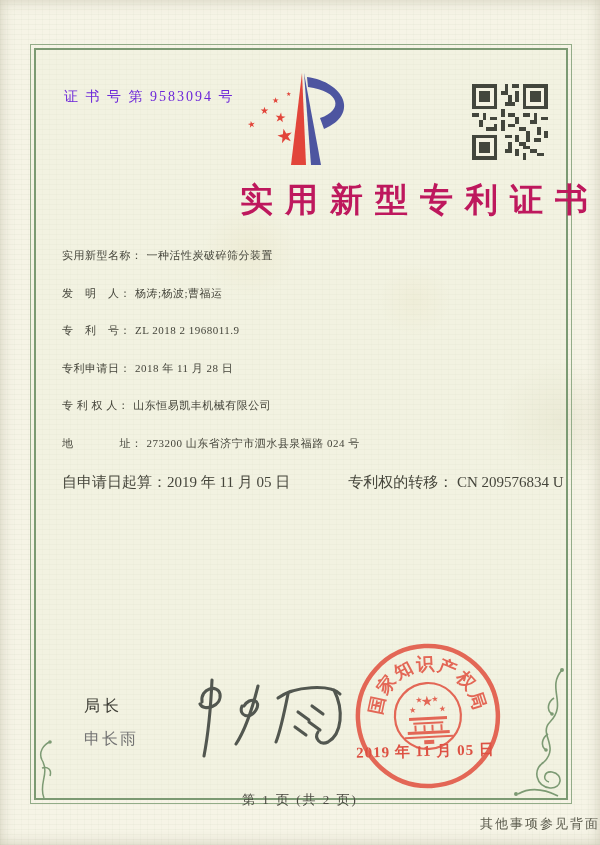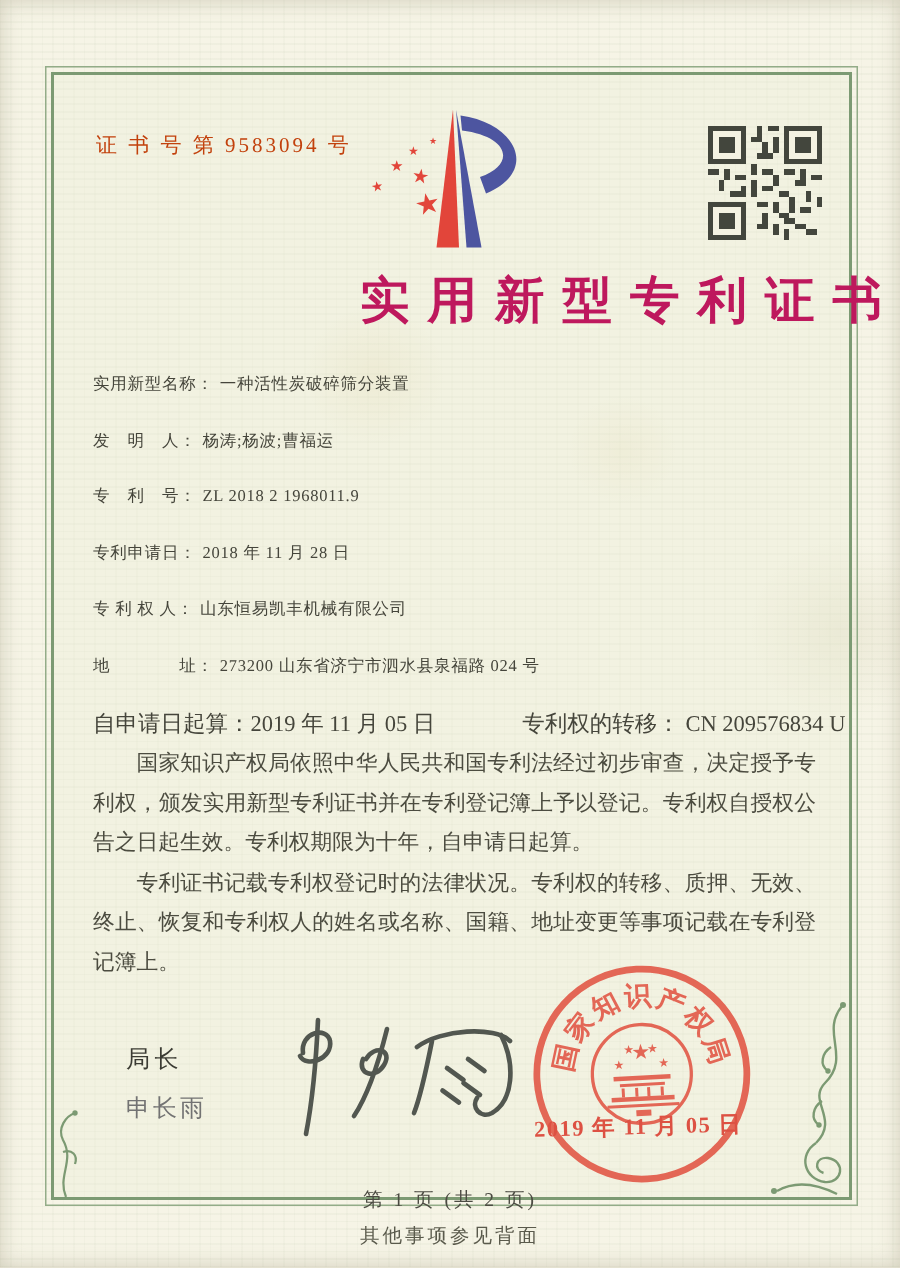--- a/index.html
+++ b/index.html
@@ -19,21 +19,21 @@
       repeating-linear-gradient(90deg, rgba(125,150,110,.04) 0 1px, transparent 1px 7px);
   }
   .frame{
     position:absolute;left:30px;top:44px;width:540px;height:758px;
     border:1px solid #93ac88;
   }
   .frame-inner{
     position:absolute;inset:3px;border:2px solid #7c9a73;background:rgba(236,239,216,.35);
   }
   .cert-no{
-    position:absolute;left:64px;top:88px;font-size:14px;letter-spacing:2px;color:#c2410c;
+    position:absolute;left:64px;top:88px;font-size:14px;letter-spacing:2px;color:#6d28d9;
   }
   .logo{position:absolute;left:236px;top:68px;}
   .qr{position:absolute;left:472px;top:84px;}
   .title{
     position:absolute;left:0;top:178px;width:100%;text-align:right;
     font-size:33px;font-weight:bold;color:#be185d;letter-spacing:12px;text-indent:12px;
   }
   .fields{position:absolute;left:62px;top:248px;width:486px;}
   .field-row{height:37.5px;font-size:11px;color:#45453b;letter-spacing:.5px;white-space:nowrap;}
   .field-label{display:inline-block;}
@@ -51,21 +51,21 @@
   .seal{position:absolute;left:338px;top:628px;opacity:.9;transform:rotate(-3deg);}
   .seal-date{
     position:absolute;left:356px;top:742px;font-size:15px;color:#dd5143;
     letter-spacing:1px;transform:rotate(-1.5deg);font-weight:bold;white-space:nowrap;
   }
   .page-num{
     position:absolute;left:0;top:791px;width:100%;text-align:center;
     font-size:13px;color:#4b4b42;letter-spacing:2px;
   }
   .back-note{
-    position:absolute;left:0;top:815px;width:100%;text-align:center;
+    position:absolute;left:0;top:815px;width:100%;text-align:right;
     font-size:13px;color:#5a5a4c;letter-spacing:2px;
   }
   .flourish-br{position:absolute;left:488px;top:668px;}
   .flourish-bl{position:absolute;left:34px;top:740px;}
   svg text.seal-ch{font-family:"Liberation Serif",serif;font-weight:bold;}
 </style>
 </head>
 <body>
 
 <div class="page">
@@ -155,24 +155,20 @@
       <span class="field-label">专 利 权 人：</span><span class="field-value">山东恒易凯丰机械有限公司</span>
     </div>
     <div class="field-row">
       <span class="field-label">地　　　　址：</span><span class="field-value">273200 山东省济宁市泗水县泉福路 024 号</span>
     </div>
     <div class="grant-row">
       <span>自申请日起算：</span><span>2019 年 11 月 05 日</span><span class="grant-gap"></span><span>专利权的转移：</span> <span>CN 209576834 U</span>
     </div>
   </div>
 
-  <div class="paras">
-    <p>国家知识产权局依照中华人民共和国专利法经过初步审查，决定授予专利权，颁发实用新型专利证书并在专利登记簿上予以登记。专利权自授权公告之日起生效。专利权期限为十年，自申请日起算。</p>
-    <p>专利证书记载专利权登记时的法律状况。专利权的转移、质押、无效、终止、恢复和专利权人的姓名或名称、国籍、地址变更等事项记载在专利登记簿上。</p>
-  </div>
 
   <div class="sig-title">局长</div>
   <div class="sig-name">申长雨</div>
 
   <svg class="sig-script" width="180" height="96" viewBox="0 0 180 96">
     <g fill="none" stroke="#454a44" stroke-width="3.1" stroke-linecap="round" opacity="0.92">
       <path d="M24,30 C22,16 40,12 42,22 C44,34 26,40 22,32"></path>
       <path d="M34,8 C33,30 31,58 26,84"></path>
       <path d="M66,34 C72,24 84,28 78,38 C72,48 60,44 64,34"></path>
       <path d="M80,14 C74,38 66,60 58,72"></path>

